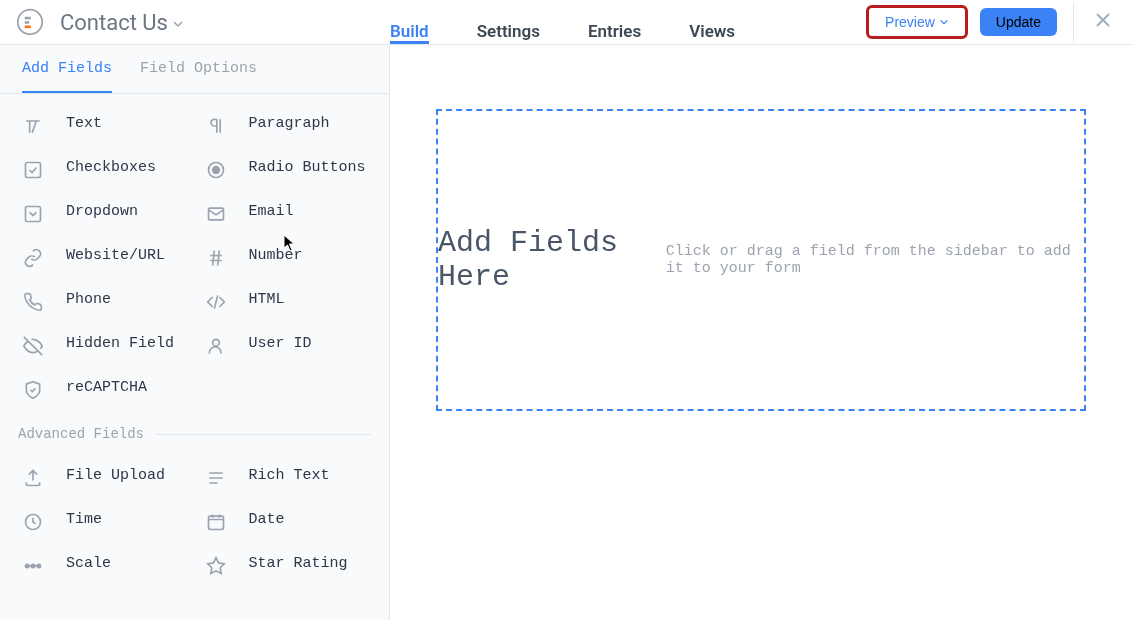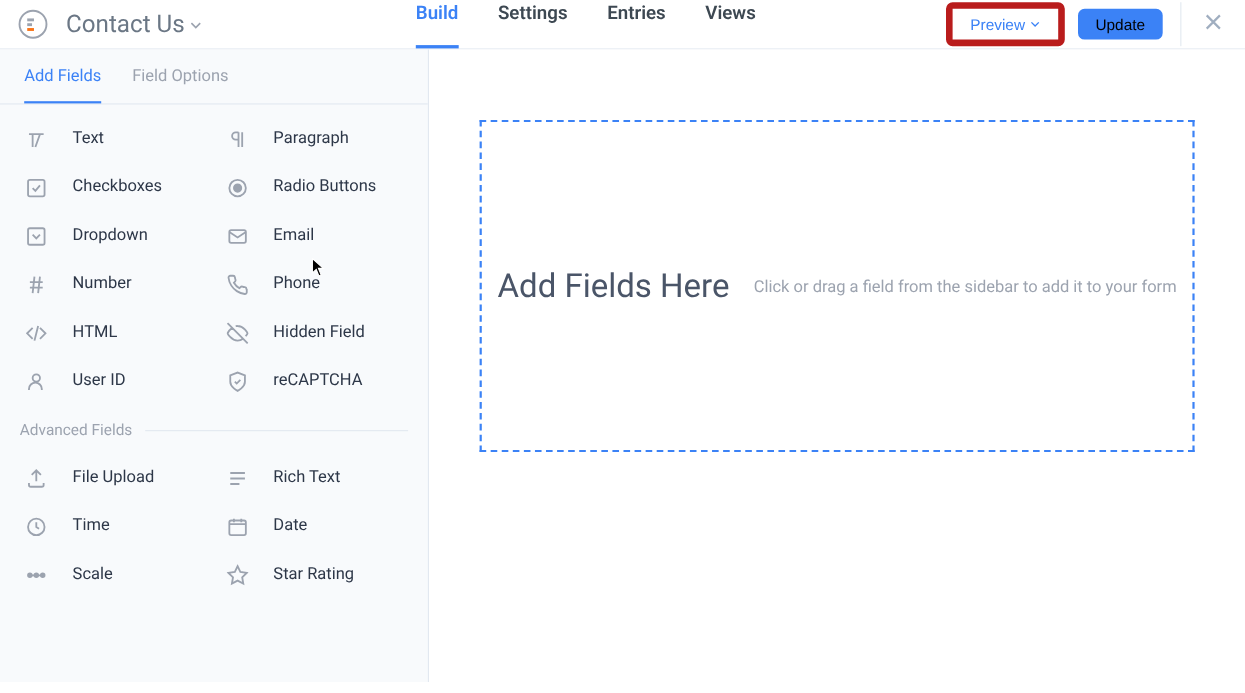--- a/index.html
+++ b/index.html
@@ -37,27 +37,28 @@
     }
     .nav-tabs {
       display: flex;
       align-items: stretch;
       height: 100%;
       margin-left: 170px;
       gap: 36px;
     }
     .nav-tab {
       display: flex;
-      align-items: flex-start;
+      align-items: flex-end;
       font-size: 17px;
       font-weight: 600;
       color: #3d4852;
       cursor: pointer;
       border-bottom: 3px solid transparent;
       padding-top: 2px;
+      margin-left: 12px;
     }
     .nav-tab.active {
       color: #3b82f6;
       border-bottom-color: #3b82f6;
     }
     .header-actions {
       margin-left: auto;
       display: flex;
       align-items: center;
       gap: 12px;
@@ -67,21 +68,21 @@
       font-size: 14px;
       font-weight: 500;
       padding: 6px 16px;
       cursor: pointer;
       border: none;
       display: inline-flex;
       align-items: center;
     }
     .btn-outline {
       background: #fff;
-      border: 6px solid #b91c1c;
+      border: 3px solid #b91c1c;
       color: #3b82f6;
     }
     .btn-primary {
       background: #3b82f6;
       color: #000000;
     }
     .divider-v {
       width: 1px;
       height: 40px;
       background: #e2e8f0;
@@ -89,20 +90,21 @@
     }
     .close-icon {
       color: #a0aec0;
       cursor: pointer;
       padding: 4px;
     }
 
     .main {
       display: flex;
       height: calc(100% - 55px);
+      font-family: Liberation Mono, monospace;
     }
     .sidebar {
       width: 390px;
       background: #f8fafc;
       border-right: 1px solid #e2e8f0;
       overflow-y: auto;
     }
     .sidebar-tabs {
       display: flex;
       border-bottom: 1px solid #e2e8f0;
@@ -309,20 +311,28 @@
               <rect x="3" y="5" width="18" height="14" rx="2"></rect>
               <path d="M3 7l9 6 9-6"></path>
             </svg>
           </span>
         <span class="field-label">Email</span>
       </div>
 
       <div class="field-item">
         <span class="field-icon">
             <svg width="20" height="20" viewBox="0 0 24 24" fill="none" stroke="currentColor" stroke-width="2">
+              <path d="M10 13a5 5 0 007 0l3-3a5 5 0 00-7-7l-1 1M14 11a5 5 0 00-7 0l-3 3a5 5 0 007 7l1-1"></path>
+            </svg>
+          </span>
+        <span class="field-label">Website/URL</span>
+      </div>
+      <div class="field-item">
+        <span class="field-icon">
+            <svg width="20" height="20" viewBox="0 0 24 24" fill="none" stroke="currentColor" stroke-width="2">
               <path d="M5 9h14M5 15h14M10 3L8 21M16 3l-2 18"></path>
             </svg>
           </span>
         <span class="field-label">Number</span>
       </div>
 
       <div class="field-item">
         <span class="field-icon">
             <svg width="20" height="20" viewBox="0 0 24 24" fill="none" stroke="currentColor" stroke-width="2">
               <path d="M22 16.9v3a2 2 0 01-2.2 2 19.8 19.8 0 01-8.6-3.1 19.5 19.5 0 01-6-6A19.8 19.8 0 012.1 4.2 2 2 0 014.1 2h3a2 2 0 012 1.7c.1.9.3 1.8.6 2.6a2 2 0 01-.5 2.1L8 9.6a16 16 0 006 6l1.2-1.2a2 2 0 012.1-.5c.8.3 1.7.5 2.6.6a2 2 0 011.7 2z"></path>

